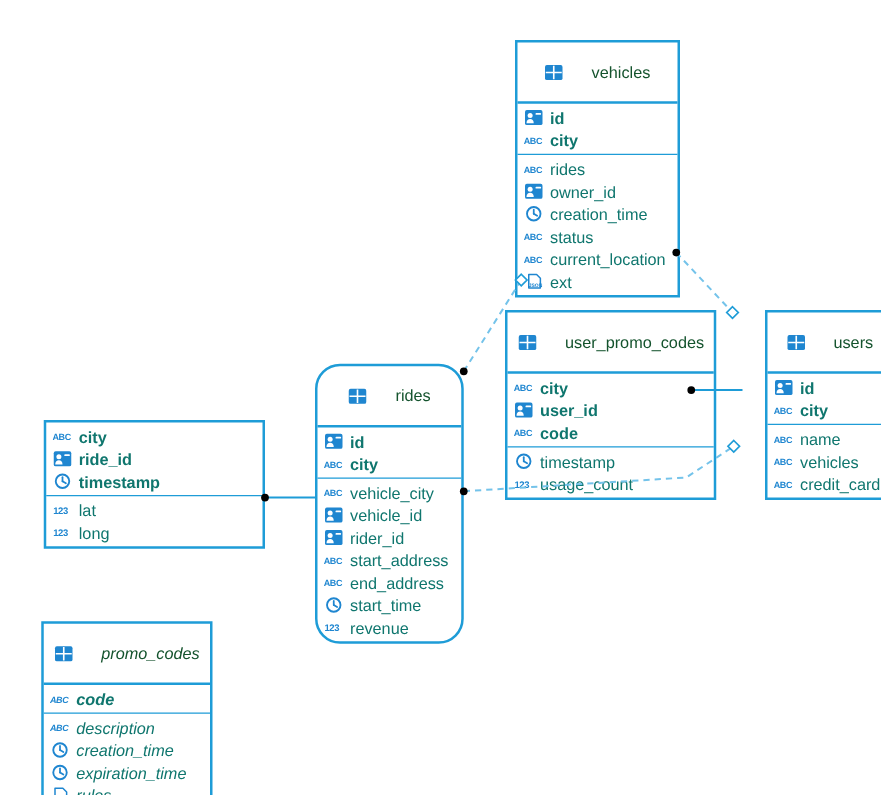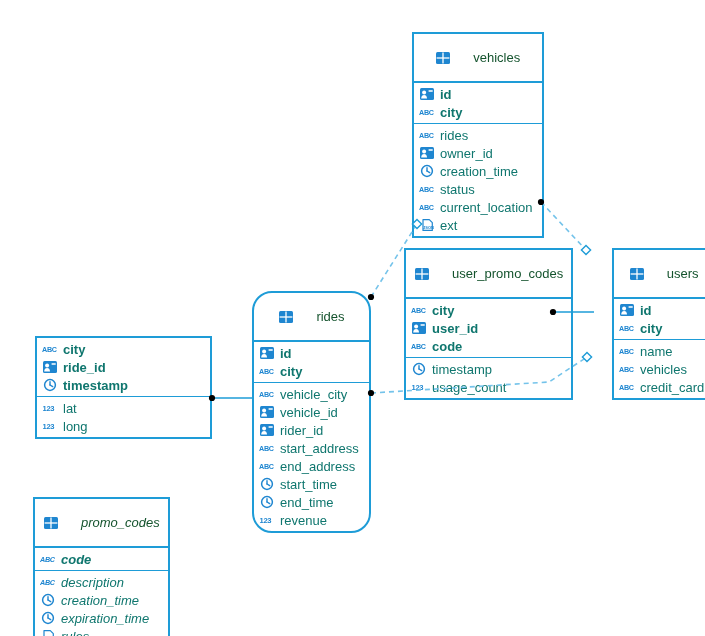--- a/index.html
+++ b/index.html
@@ -350,30 +350,20 @@
               <circle cx="8" cy="7" r="5.4" fill="none" stroke="#1f86d0" stroke-width="1.5"></circle>
               <line x1="8" y1="7" x2="8" y2="3.7" stroke="#1f86d0" stroke-width="1.4" stroke-linecap="round"></line>
               <line x1="8" y1="7" x2="10.7" y2="8.6" stroke="#1f86d0" stroke-width="1.4" stroke-linecap="round"></line>
             </svg>
           </span>
           <span>start_time</span>
         </div>
         <div class="row">
           <span class="type-icon">
             <svg viewBox="0 0 16 14" width="16" height="14">
-              <circle cx="8" cy="7" r="5.4" fill="none" stroke="#1f86d0" stroke-width="1.5"></circle>
-              <line x1="8" y1="7" x2="8" y2="3.7" stroke="#1f86d0" stroke-width="1.4" stroke-linecap="round"></line>
-              <line x1="8" y1="7" x2="10.7" y2="8.6" stroke="#1f86d0" stroke-width="1.4" stroke-linecap="round"></line>
-            </svg>
-          </span>
-          <span>end_time</span>
-        </div>
-        <div class="row">
-          <span class="type-icon">
-            <svg viewBox="0 0 16 14" width="16" height="14">
               <text x="0.5" y="10.2" font-size="7.6" font-weight="bold" fill="#1f86d0" font-family="Liberation Sans, sans-serif" letter-spacing="-0.3">123</text>
             </svg>
           </span>
           <span>revenue</span>
         </div>
       </div>
     </div>
     <div class="tbl" style="left: 35px; top: 336px; min-width: 177px;">
       <div class="section pk-section">
         <div class="row pk">

